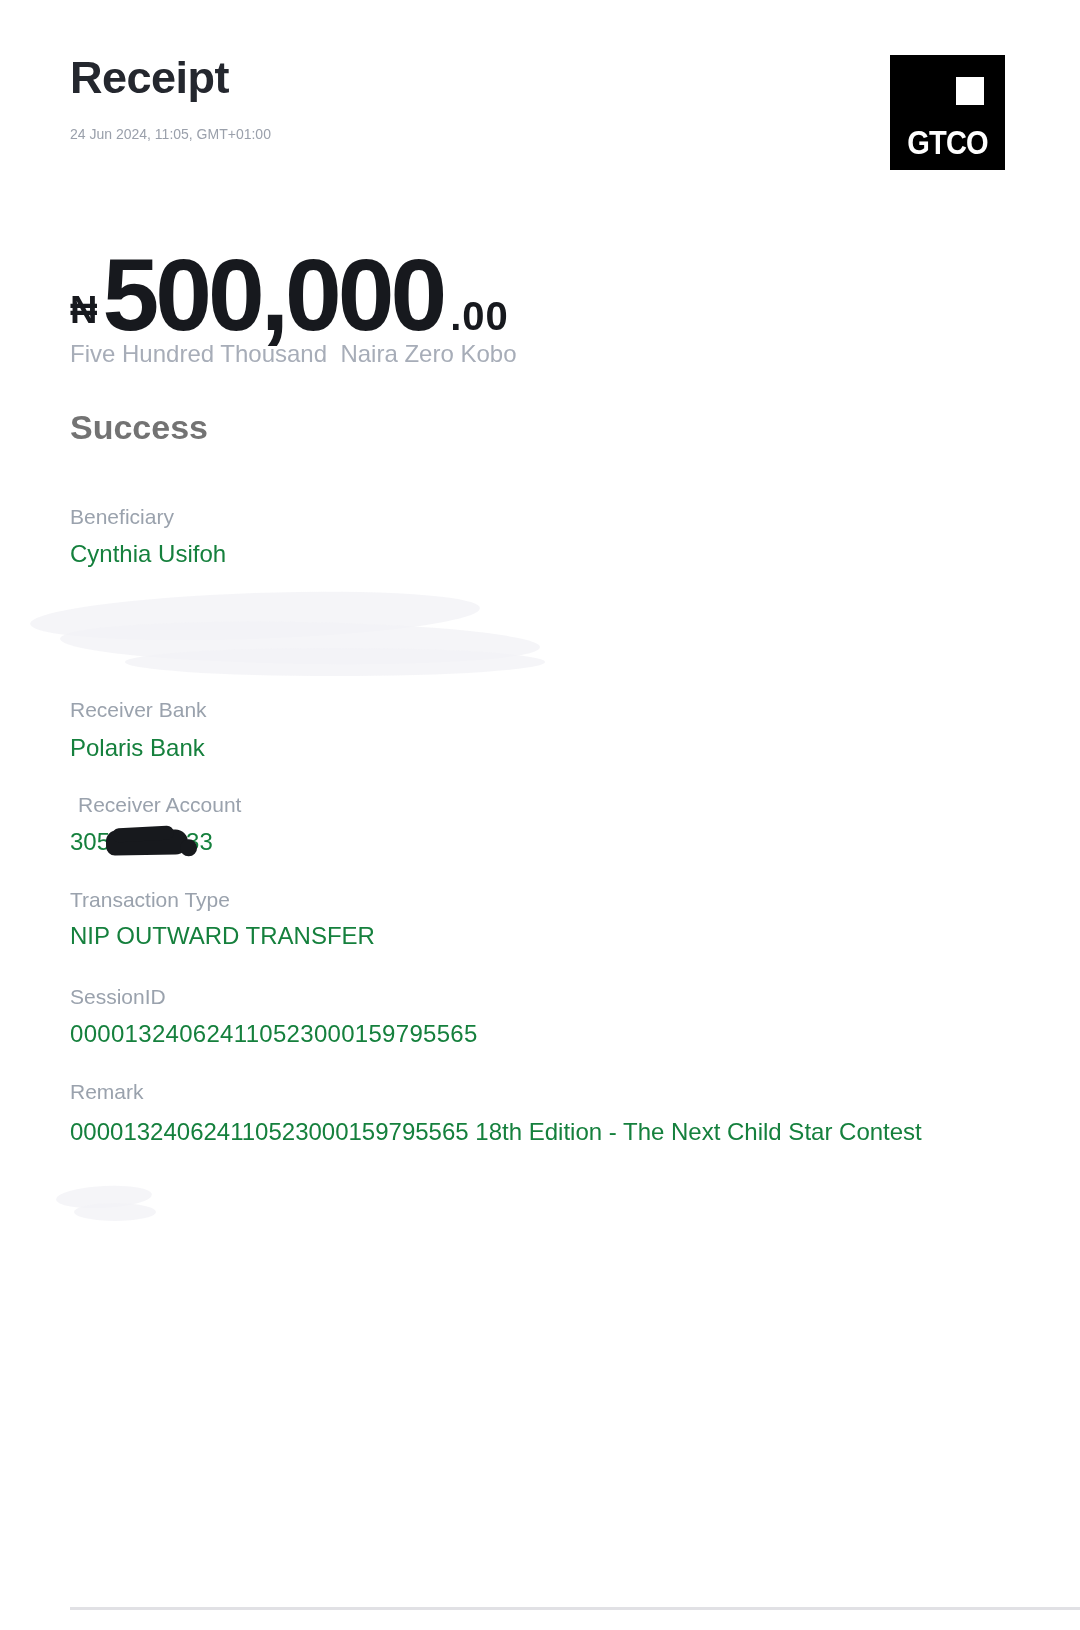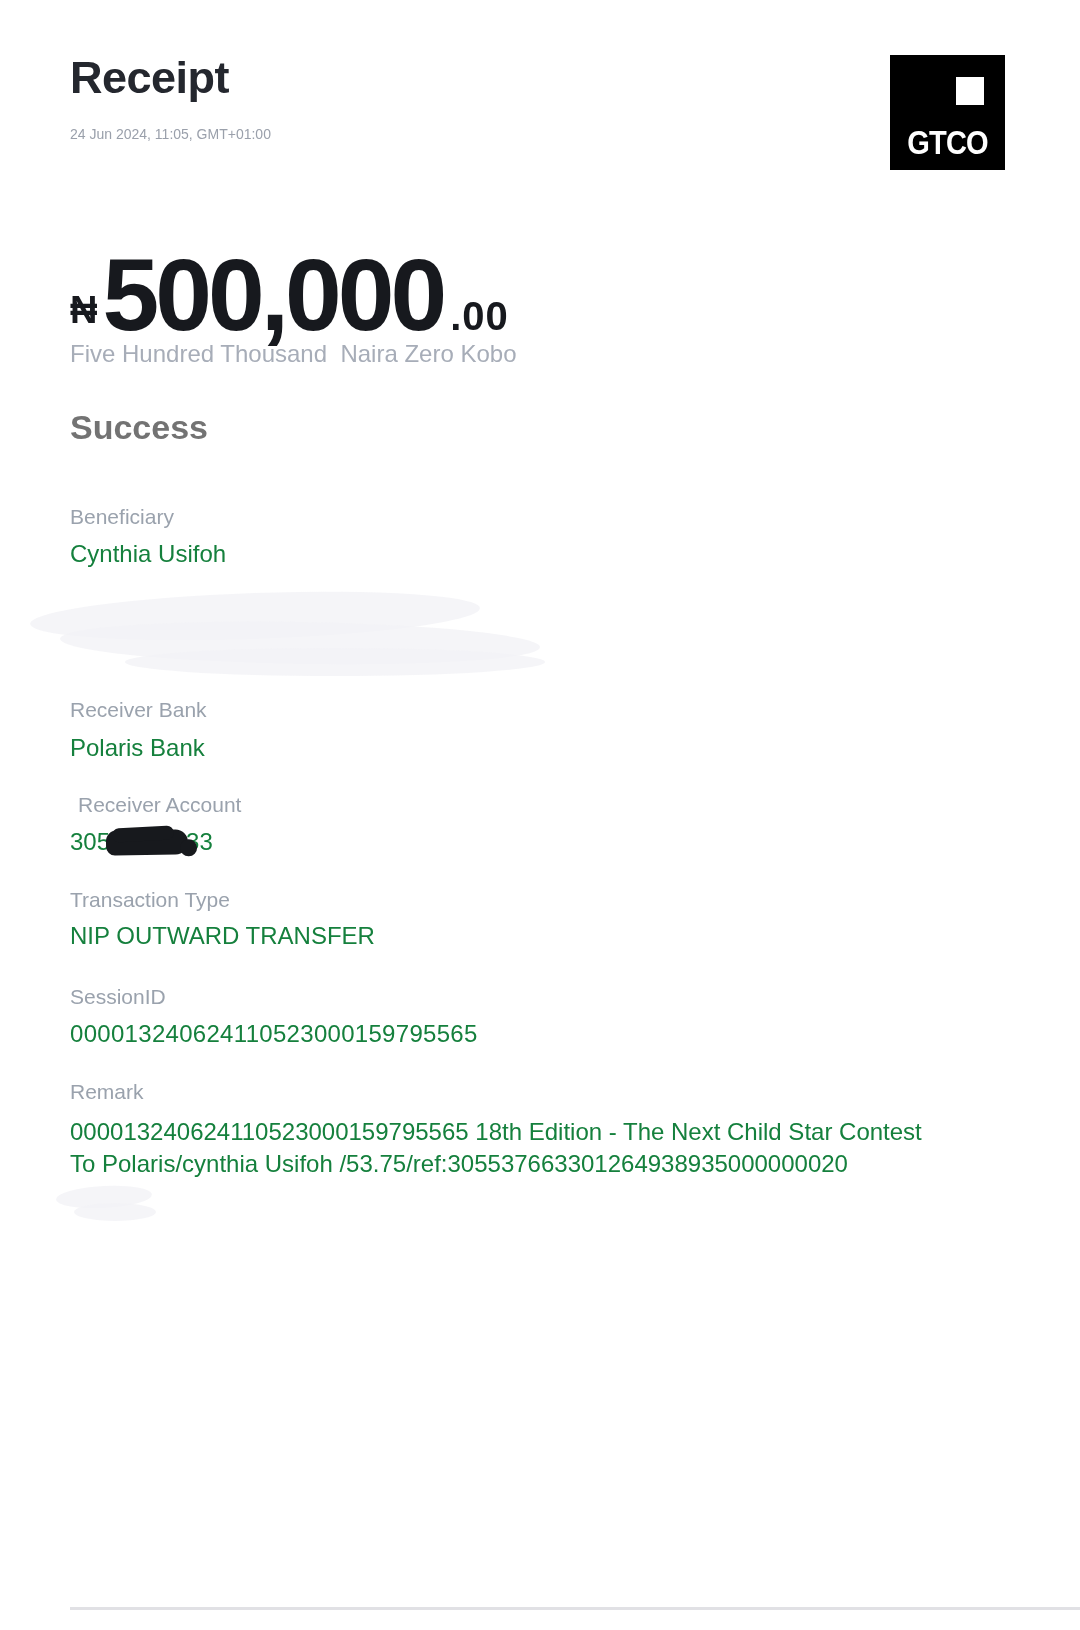--- a/index.html
+++ b/index.html
@@ -96,20 +96,19 @@
 
   <div class="abs label lab-type">Transaction Type</div>
   <div class="abs value val-type">NIP OUTWARD TRANSFER</div>
 
   <div class="abs label lab-session">SessionID</div>
   <div class="abs value val-session">000013240624110523000159795565</div>
 
   <div class="abs label lab-remark">Remark</div>
   <div class="abs value val-remark">
     <div>000013240624110523000159795565 18th Edition - The Next Child Star Contest</div>
-    <div>To Polaris/cynthia Usifoh /53.75/ref:305537663301264938935000000020</div>
   </div>
 
   <div class="smudge sm2a"></div>
   <div class="smudge sm2b"></div>
 
   <div class="divider"></div>
 </div>
 
 </body></html>

